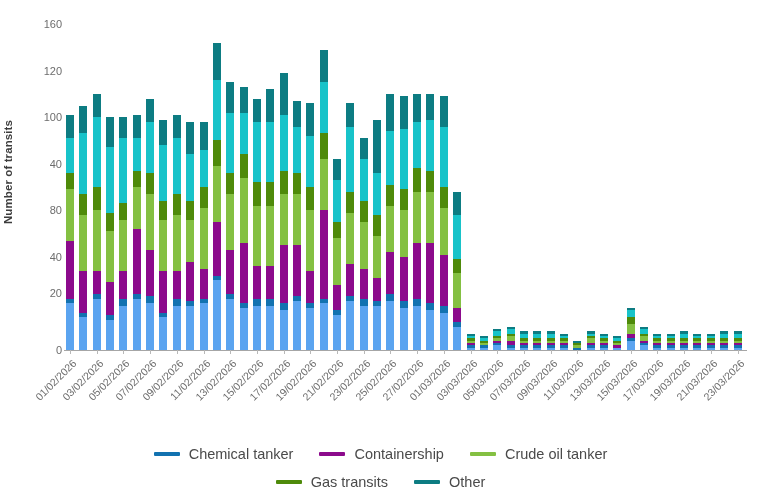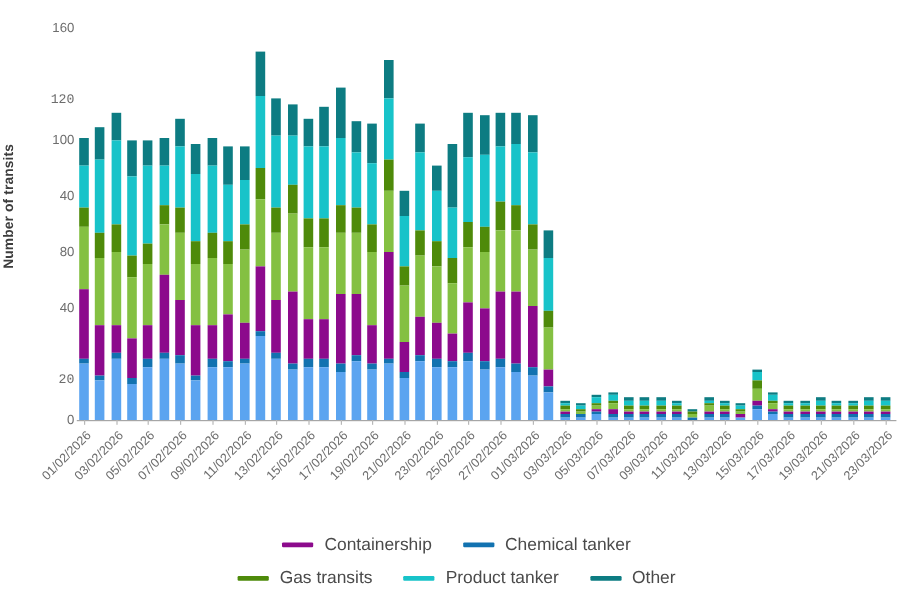--- a/index.html
+++ b/index.html
@@ -135,26 +135,26 @@
 </style>
 </head>
 <body>
 
 <div id="chart-root">
 
   <div class="y-axis-title">Number of transits</div>
 
   <div class="y-tick-wrap" id="y-ticks">
       <div class="y-tick-label" style="top: 350px;">0</div>
-      <div class="y-tick-label" style="top: 317px; font-family: Liberation Mono, monospace;">20</div>
+      <div class="y-tick-label" style="top: 293px;">20</div>
       <div class="y-tick-label" style="top: 256.857px;">40</div>
       <div class="y-tick-label" style="top: 210.286px;">80</div>
       <div class="y-tick-label" style="top: 163.714px;">40</div>
       <div class="y-tick-label" style="top: 117.143px;">100</div>
-      <div class="y-tick-label" style="top: 84px; font-family: Liberation Mono, monospace;">120</div>
+      <div class="y-tick-label" style="top: 71px;">120</div>
       <div class="y-tick-label" style="top: 24px;">160</div>
     </div>
 
   <div class="plot" id="plot-area">
       <div class="bar-col" style="left: 2px; width: 8px;">
         <span class="seg" style="height: 46.5714px; background: rgb(91, 164, 240);"></span>
         <span class="seg" style="height: 4.65714px; background: rgb(18, 114, 176);"></span>
         <span class="seg" style="height: 58.2143px; background: rgb(140, 10, 140);"></span>
         <span class="seg" style="height: 51.2286px; background: rgb(132, 192, 66);"></span>
         <span class="seg" style="height: 16.3px; background: rgb(78, 138, 10);"></span>
@@ -663,37 +663,37 @@
       <div class="x-label" style="left: 430.7px; width: 200px;">15/03/2026</div>
       <div class="x-label" style="left: 457.4px; width: 200px;">17/03/2026</div>
       <div class="x-label" style="left: 484.1px; width: 200px;">19/03/2026</div>
       <div class="x-label" style="left: 510.8px; width: 200px;">21/03/2026</div>
       <div class="x-label" style="left: 537.5px; width: 200px;">23/03/2026</div>
     </div>
 
   <div class="legend" id="legend">
       <div class="legend-row">
         <div class="legend-item">
+          <span class="legend-swatch" style="background: rgb(18, 114, 176);"></span>
+          <span class="legend-text">Chemical tanker</span>
+        </div>
+        <div class="legend-item">
           <span class="legend-swatch" style="background: rgb(140, 10, 140);"></span>
           <span class="legend-text">Containership</span>
         </div>
         <div class="legend-item">
-          <span class="legend-swatch" style="background: rgb(18, 114, 176);"></span>
-          <span class="legend-text">Chemical tanker</span>
+          <span class="legend-swatch" style="background: rgb(132, 192, 66);"></span>
+          <span class="legend-text">Crude oil tanker</span>
         </div>
       </div>
       <div class="legend-row">
         <div class="legend-item">
           <span class="legend-swatch" style="background: rgb(78, 138, 10);"></span>
           <span class="legend-text">Gas transits</span>
         </div>
         <div class="legend-item">
-          <span class="legend-swatch" style="background: rgb(24, 195, 201);"></span>
-          <span class="legend-text">Product tanker</span>
-        </div>
-        <div class="legend-item">
           <span class="legend-swatch" style="background: rgb(13, 124, 130);"></span>
           <span class="legend-text">Other</span>
         </div>
       </div>
     </div>
 
 </div>
 
 </body></html>

